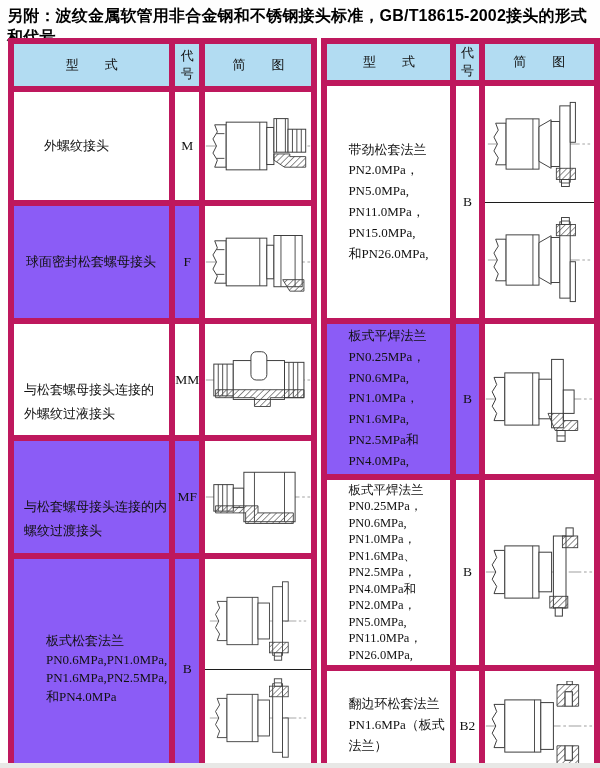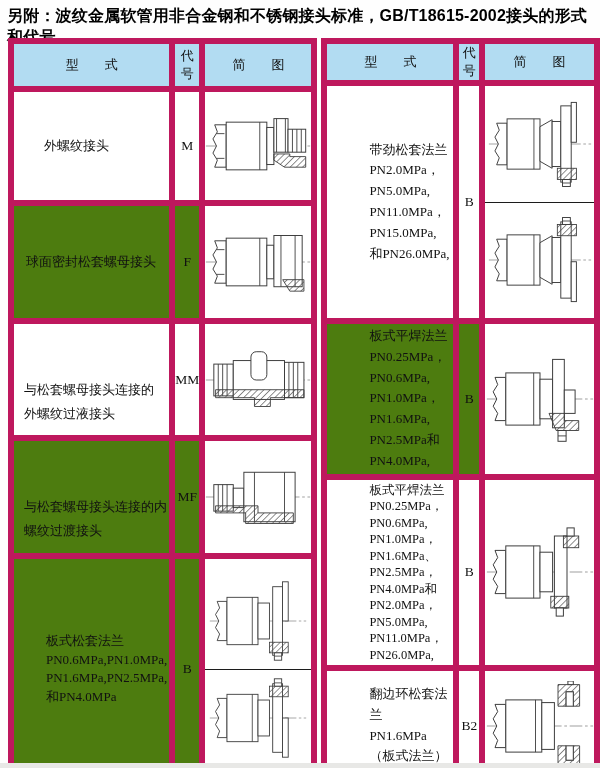--- a/index.html
+++ b/index.html
@@ -6,28 +6,28 @@
   .page{position:relative;width:600px;height:768px;background:#fefefe;overflow:hidden;
         font-family:"Liberation Serif","DejaVu Serif",serif;color:#111;}
   .page-title{position:absolute;left:7px;top:6px;width:590px;
         font-family:"Liberation Sans","DejaVu Sans",sans-serif;
         font-weight:bold;font-size:16px;letter-spacing:0.2px;color:#000;}
   .tables{position:absolute;left:8px;top:38px;display:flex;gap:4px;}
   table.tbl{border-collapse:collapse;table-layout:fixed;background:#fff;
         border:2px solid #1c1c1c;}
   .tbl td,.tbl th{border:6px solid #be185d;padding:0;overflow:hidden;vertical-align:middle;}
   .tbl th{background:#b2dcf2;font-weight:normal;font-size:13px;text-align:center;}
-  td.hl{background:#4d7c0f;}
+  td.hl{background:#8b5cf6;}
   td.type-cell{vertical-align:middle;}
   .tx{font-size:13px;line-height:1.7;white-space:pre-line;padding:2px 2px 2px 10px;}
   .tbl-left .r1 .tx,.tbl-left .r5 .tx{padding-left:30px;}
   .tbl-left .r6 .tx{padding-left:32px;line-height:1.45;}
   .tbl-left .r2 .tx{padding-left:12px;}
   .tbl-left .r3 .tx,.tbl-left .r4 .tx{padding-left:10px;line-height:1.85;margin-top:44px;}
-  .tbl-right .tx{padding-left:21px;line-height:1.6;margin-left:21px;}
+  .tbl-right .tx{padding-left:21px;line-height:1.6;}
   .tbl-right .tight .tx{line-height:1.32;font-size:12.5px;}
   td.code-cell{text-align:center;font-size:13.5px;}
   td.diag-cell{text-align:center;vertical-align:middle;background:#fff;padding:0;}
   .stack{display:flex;flex-direction:column;width:100%;}
   .stack .half{flex:1;display:flex;align-items:center;justify-content:center;}
   .stack .half:first-child{border-bottom:1px solid #1c1c1c;}
   .diag{display:flex;align-items:center;justify-content:center;}
   svg .w{fill:#ffffff;stroke:#3b3b3b;stroke-width:1.1;}
   svg .s{stroke:#3b3b3b;stroke-width:1;fill:none;}
   svg .h{fill:url(#hatch);stroke:#3b3b3b;stroke-width:1;}

